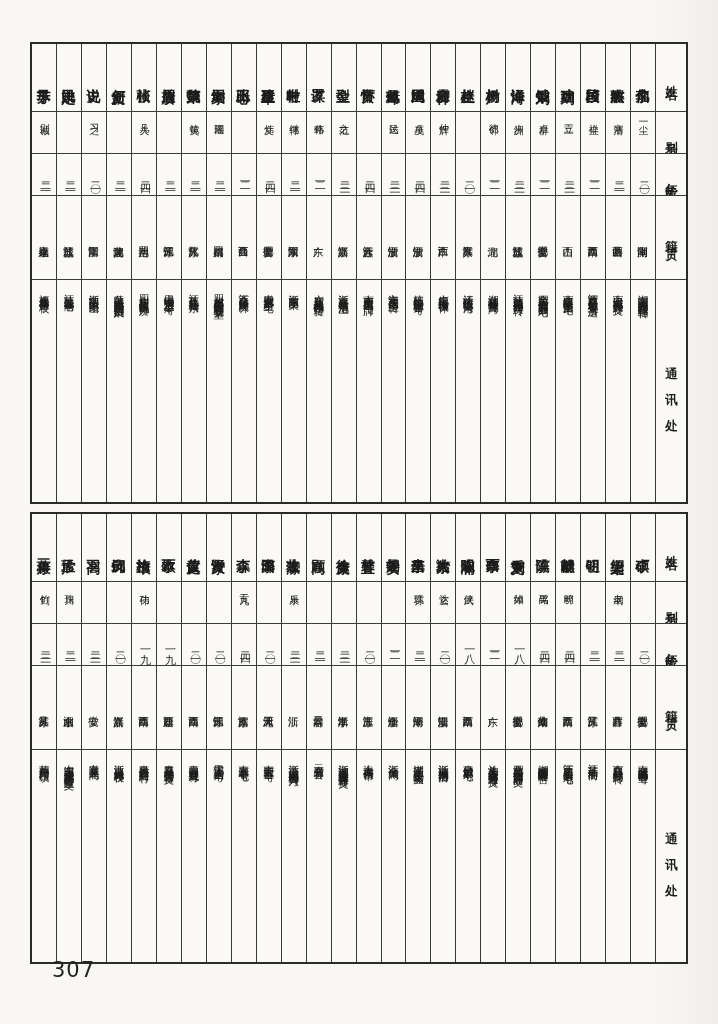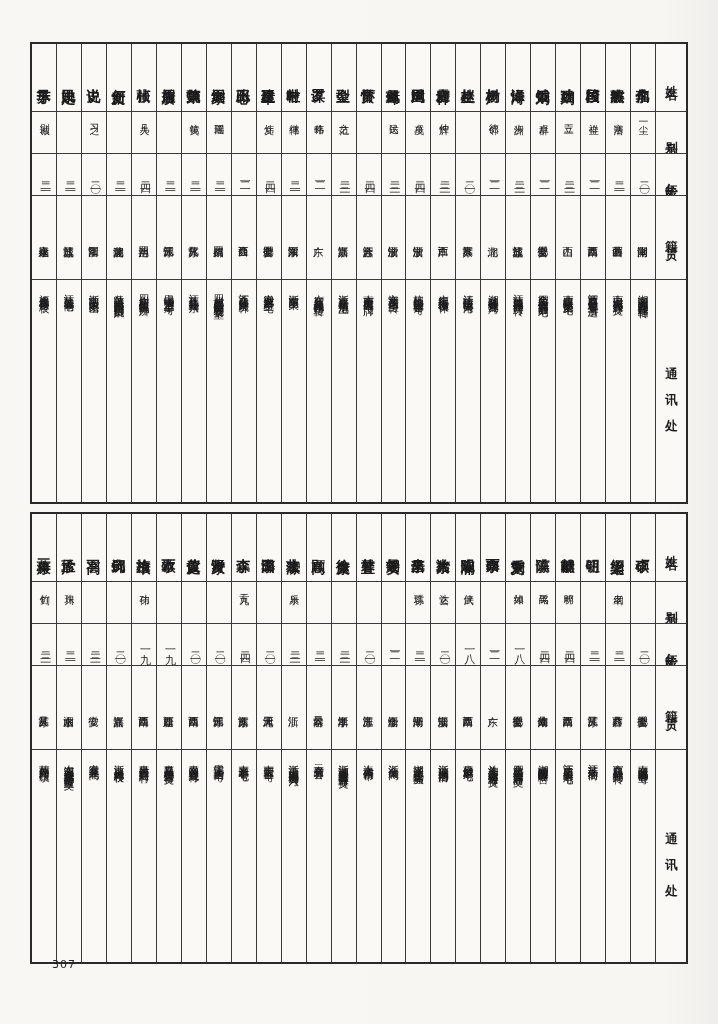--- a/index.html
+++ b/index.html
@@ -37,21 +37,21 @@
   .native{height:84px;font-size:10.5px;justify-content:space-around;padding:4px 0;}
   .address{flex:1;font-size:10.5px;justify-content:flex-start;padding-top:6px;letter-spacing:1px;line-height:25px;}
   .hcell{font-size:12.5px;font-weight:bold;letter-spacing:3px;}
   .hcell.h0{height:68px;}
   .hcell.h1{height:42px;letter-spacing:2px;}
   .hcell.h2{height:42px;letter-spacing:2px;}
   .hcell.h3{height:84px;letter-spacing:8px;}
   .hcell.h4{flex:1;letter-spacing:26px;padding-top:10px;justify-content:center;}
   .page-number{
     position:absolute;left:52px;top:958px;
-    font-size:11px;color:#222;letter-spacing:1px;
+    font-size:21px;color:#222;letter-spacing:1px;
   }
 </style>
 </head>
 <body>
 
 <div class="sheet">
   <div class="dirtable" id="table-top">
       <div class="col header-col">
         <div class="cell hcell h0">姓名</div>
         <div class="cell hcell h1">别号</div>

